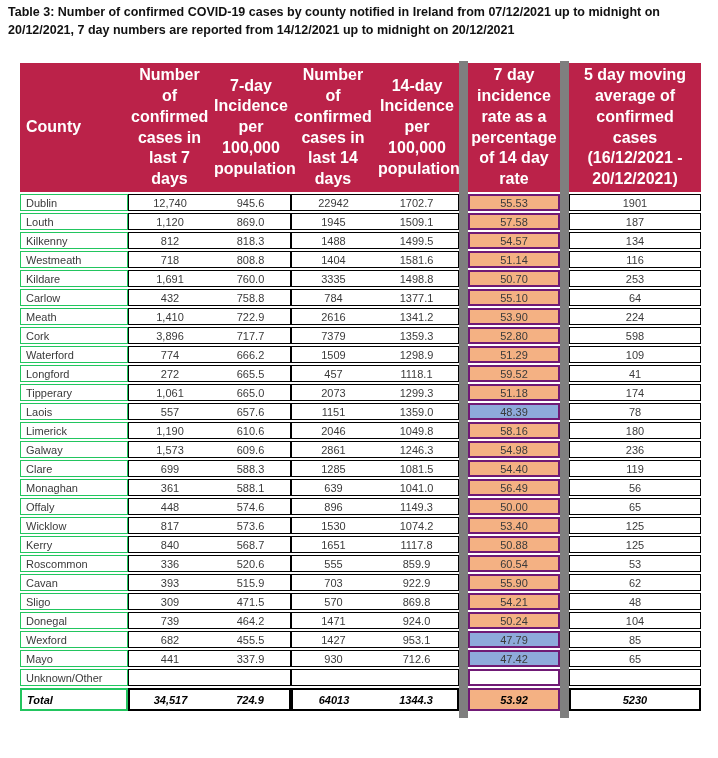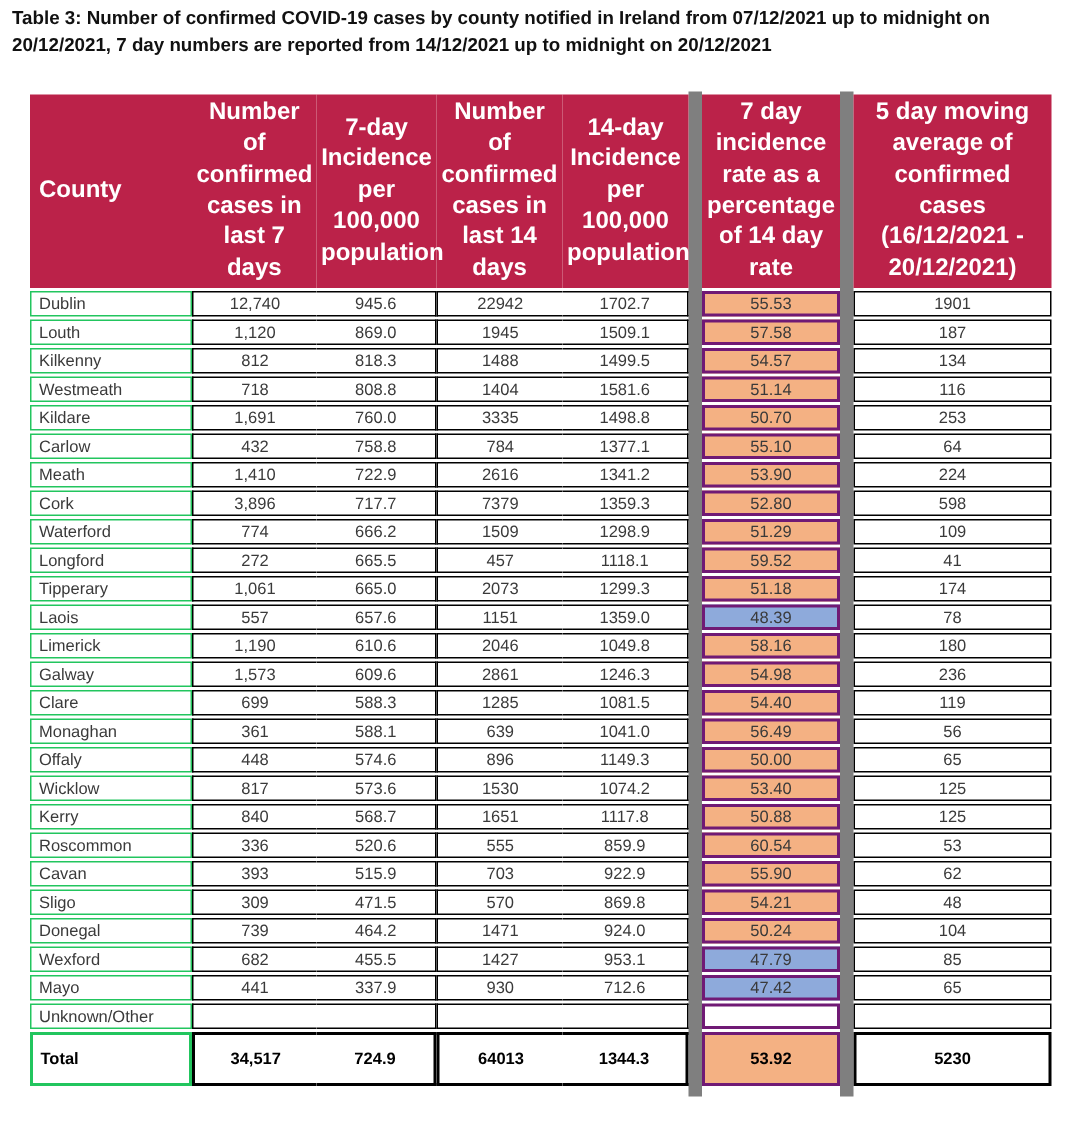--- a/index.html
+++ b/index.html
@@ -84,21 +84,21 @@
   tbody td.c4 { border: 1px solid #000000; border-right: none; }
   tbody td.c5 { border: 1px solid #000000; border-left: none; }
   tbody td.spacer { background: transparent; border: none; }
   tbody td.pct { border: 2px solid #701a75; }
   tbody td.avg { border: 1px solid #000000; margin-left: 29px; }
 
   tbody td.pct.pct-orange { background: var(--orange, #f4b183); }
   tbody td.pct.pct-blue   { background: var(--blue, #8eaadb); }
   tbody td.pct.pct-none   { background: #ffffff; }
 
-  tr.total-row td { font-weight: bold; color: #000000; height: 36px; }
+  tr.total-row td { font-weight: bold; color: #000000; height: 23px; font-style: italic; }
   tr.total-row td.county { border-width: 2px; }
   tr.total-row td.c2 { border-width: 2px; border-right: none; }
   tr.total-row td.c3 { border-width: 2px; border-left: none; }
   tr.total-row td.c4 { border-width: 2px; border-right: none; }
   tr.total-row td.c5 { border-width: 2px; border-left: none; }
   tr.total-row td.pct { border-width: 2px; }
   tr.total-row td.avg { border-width: 2px; }
 </style>
 </head>
 <body>

